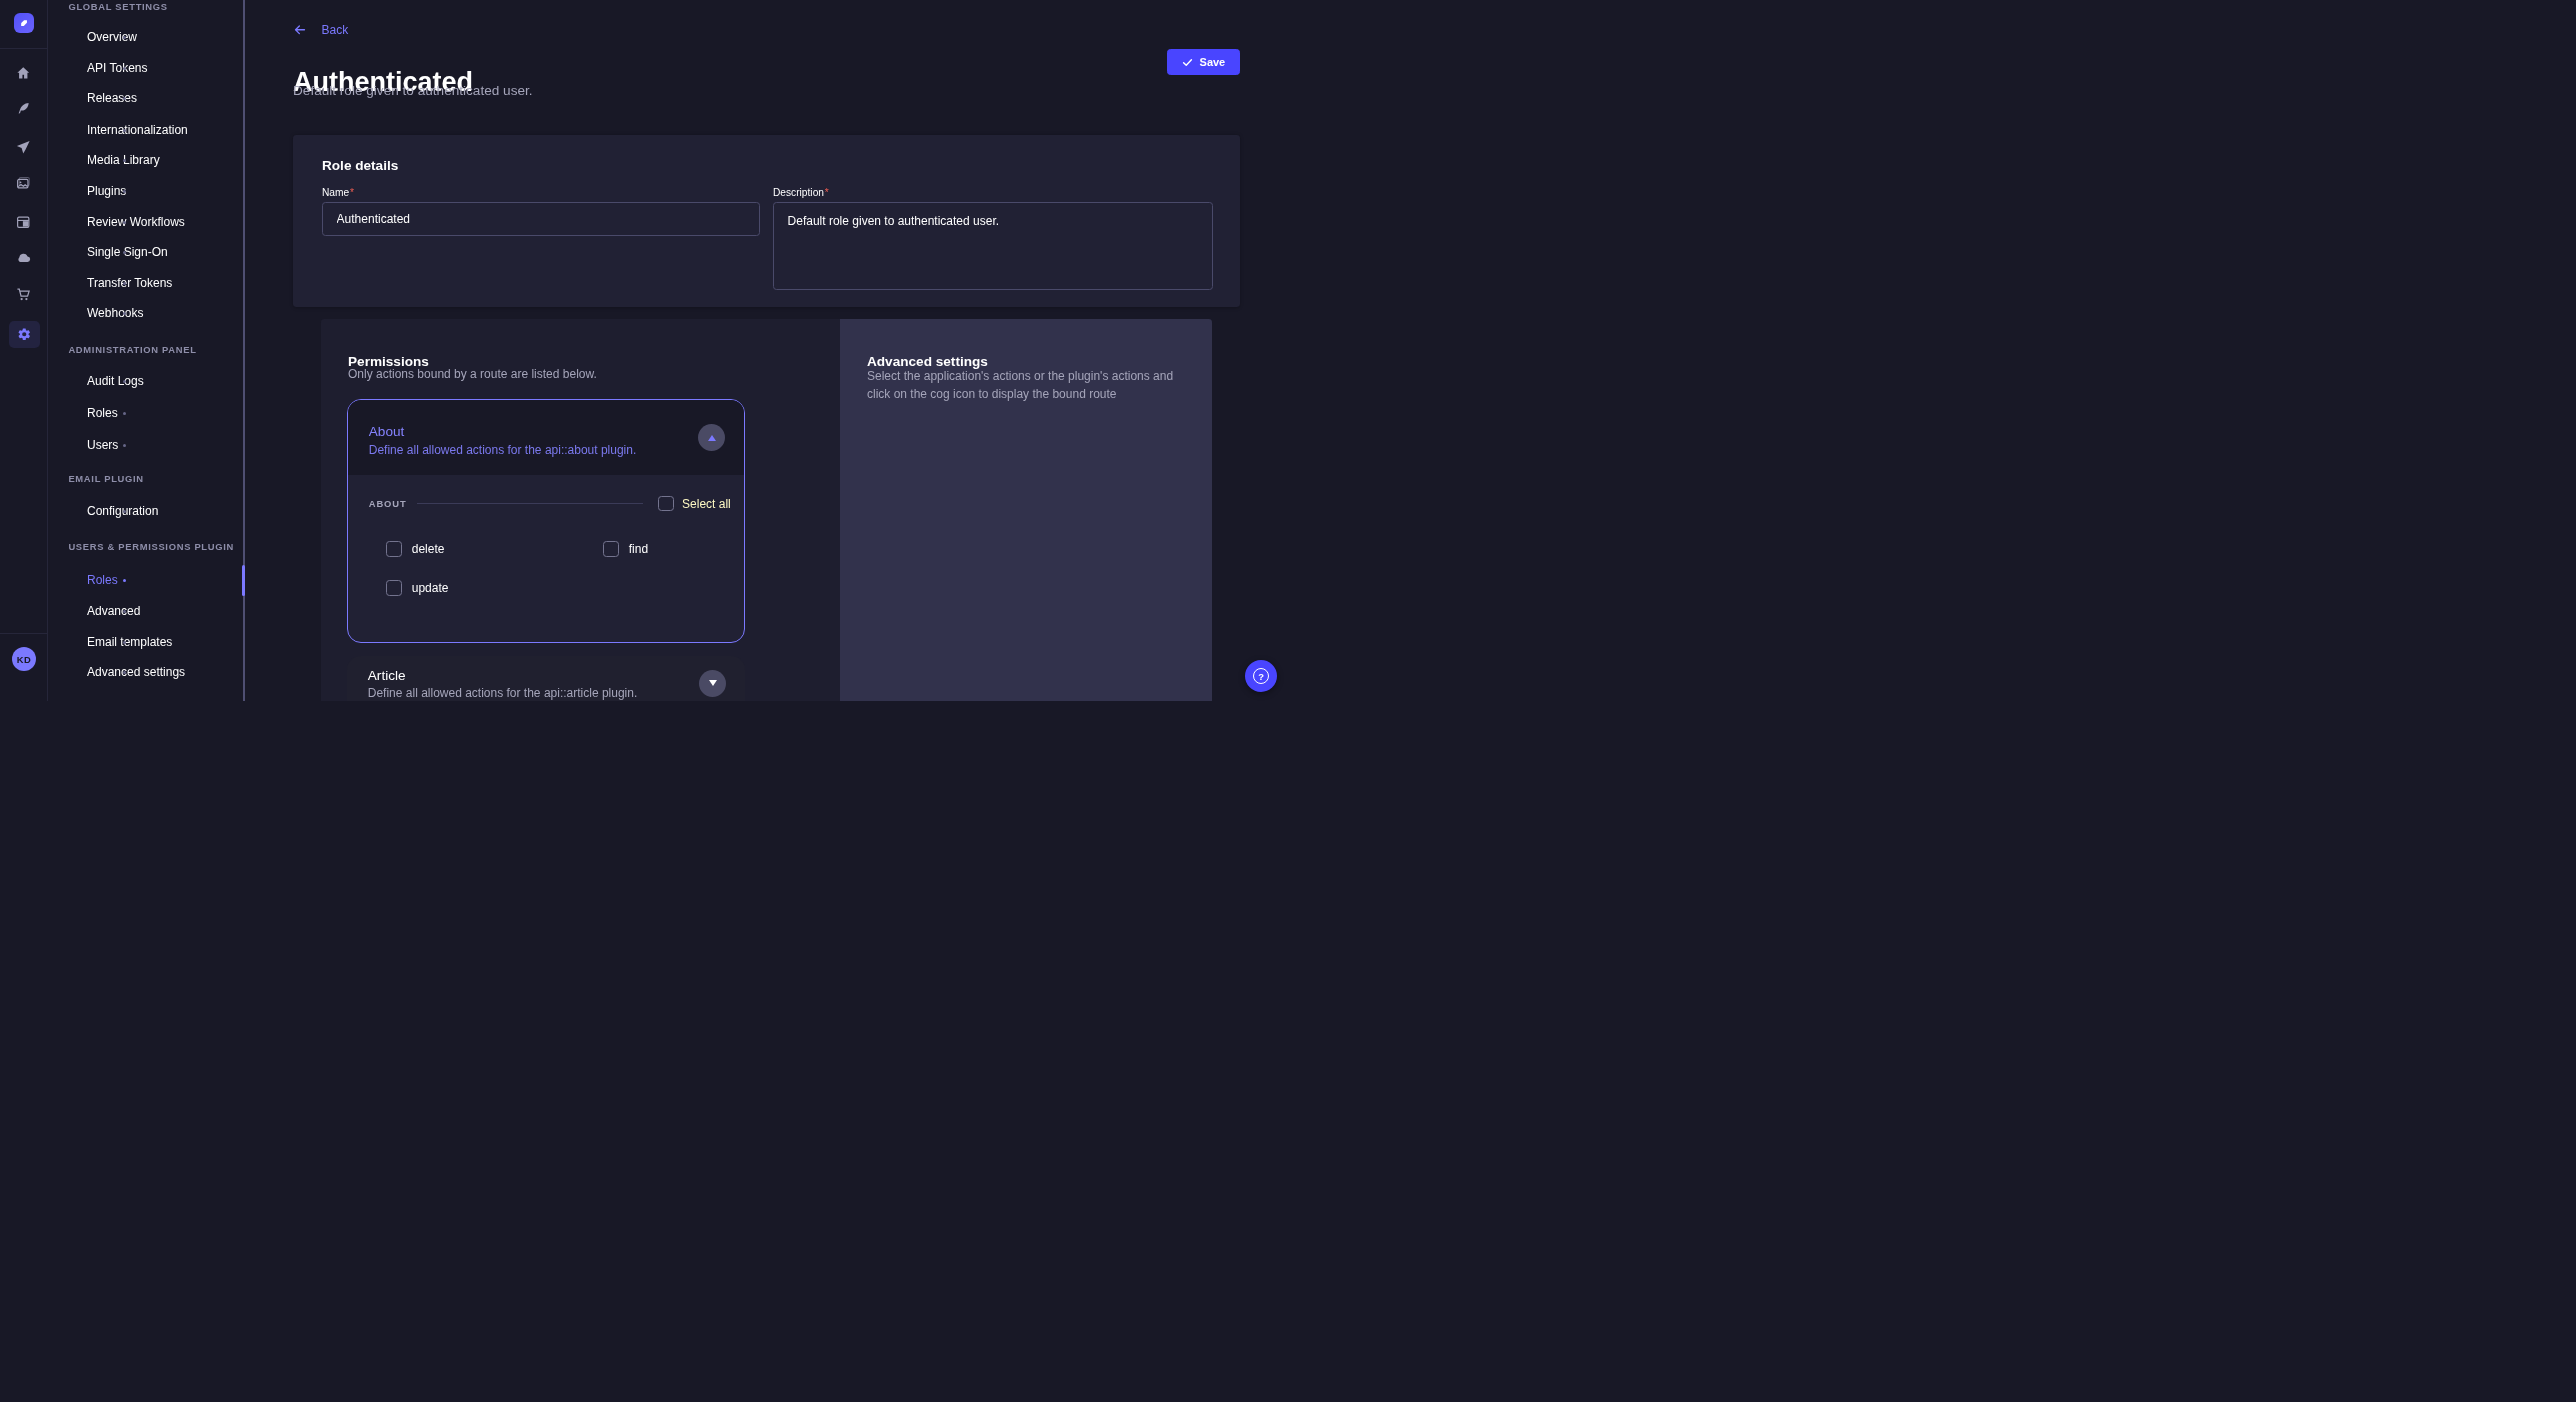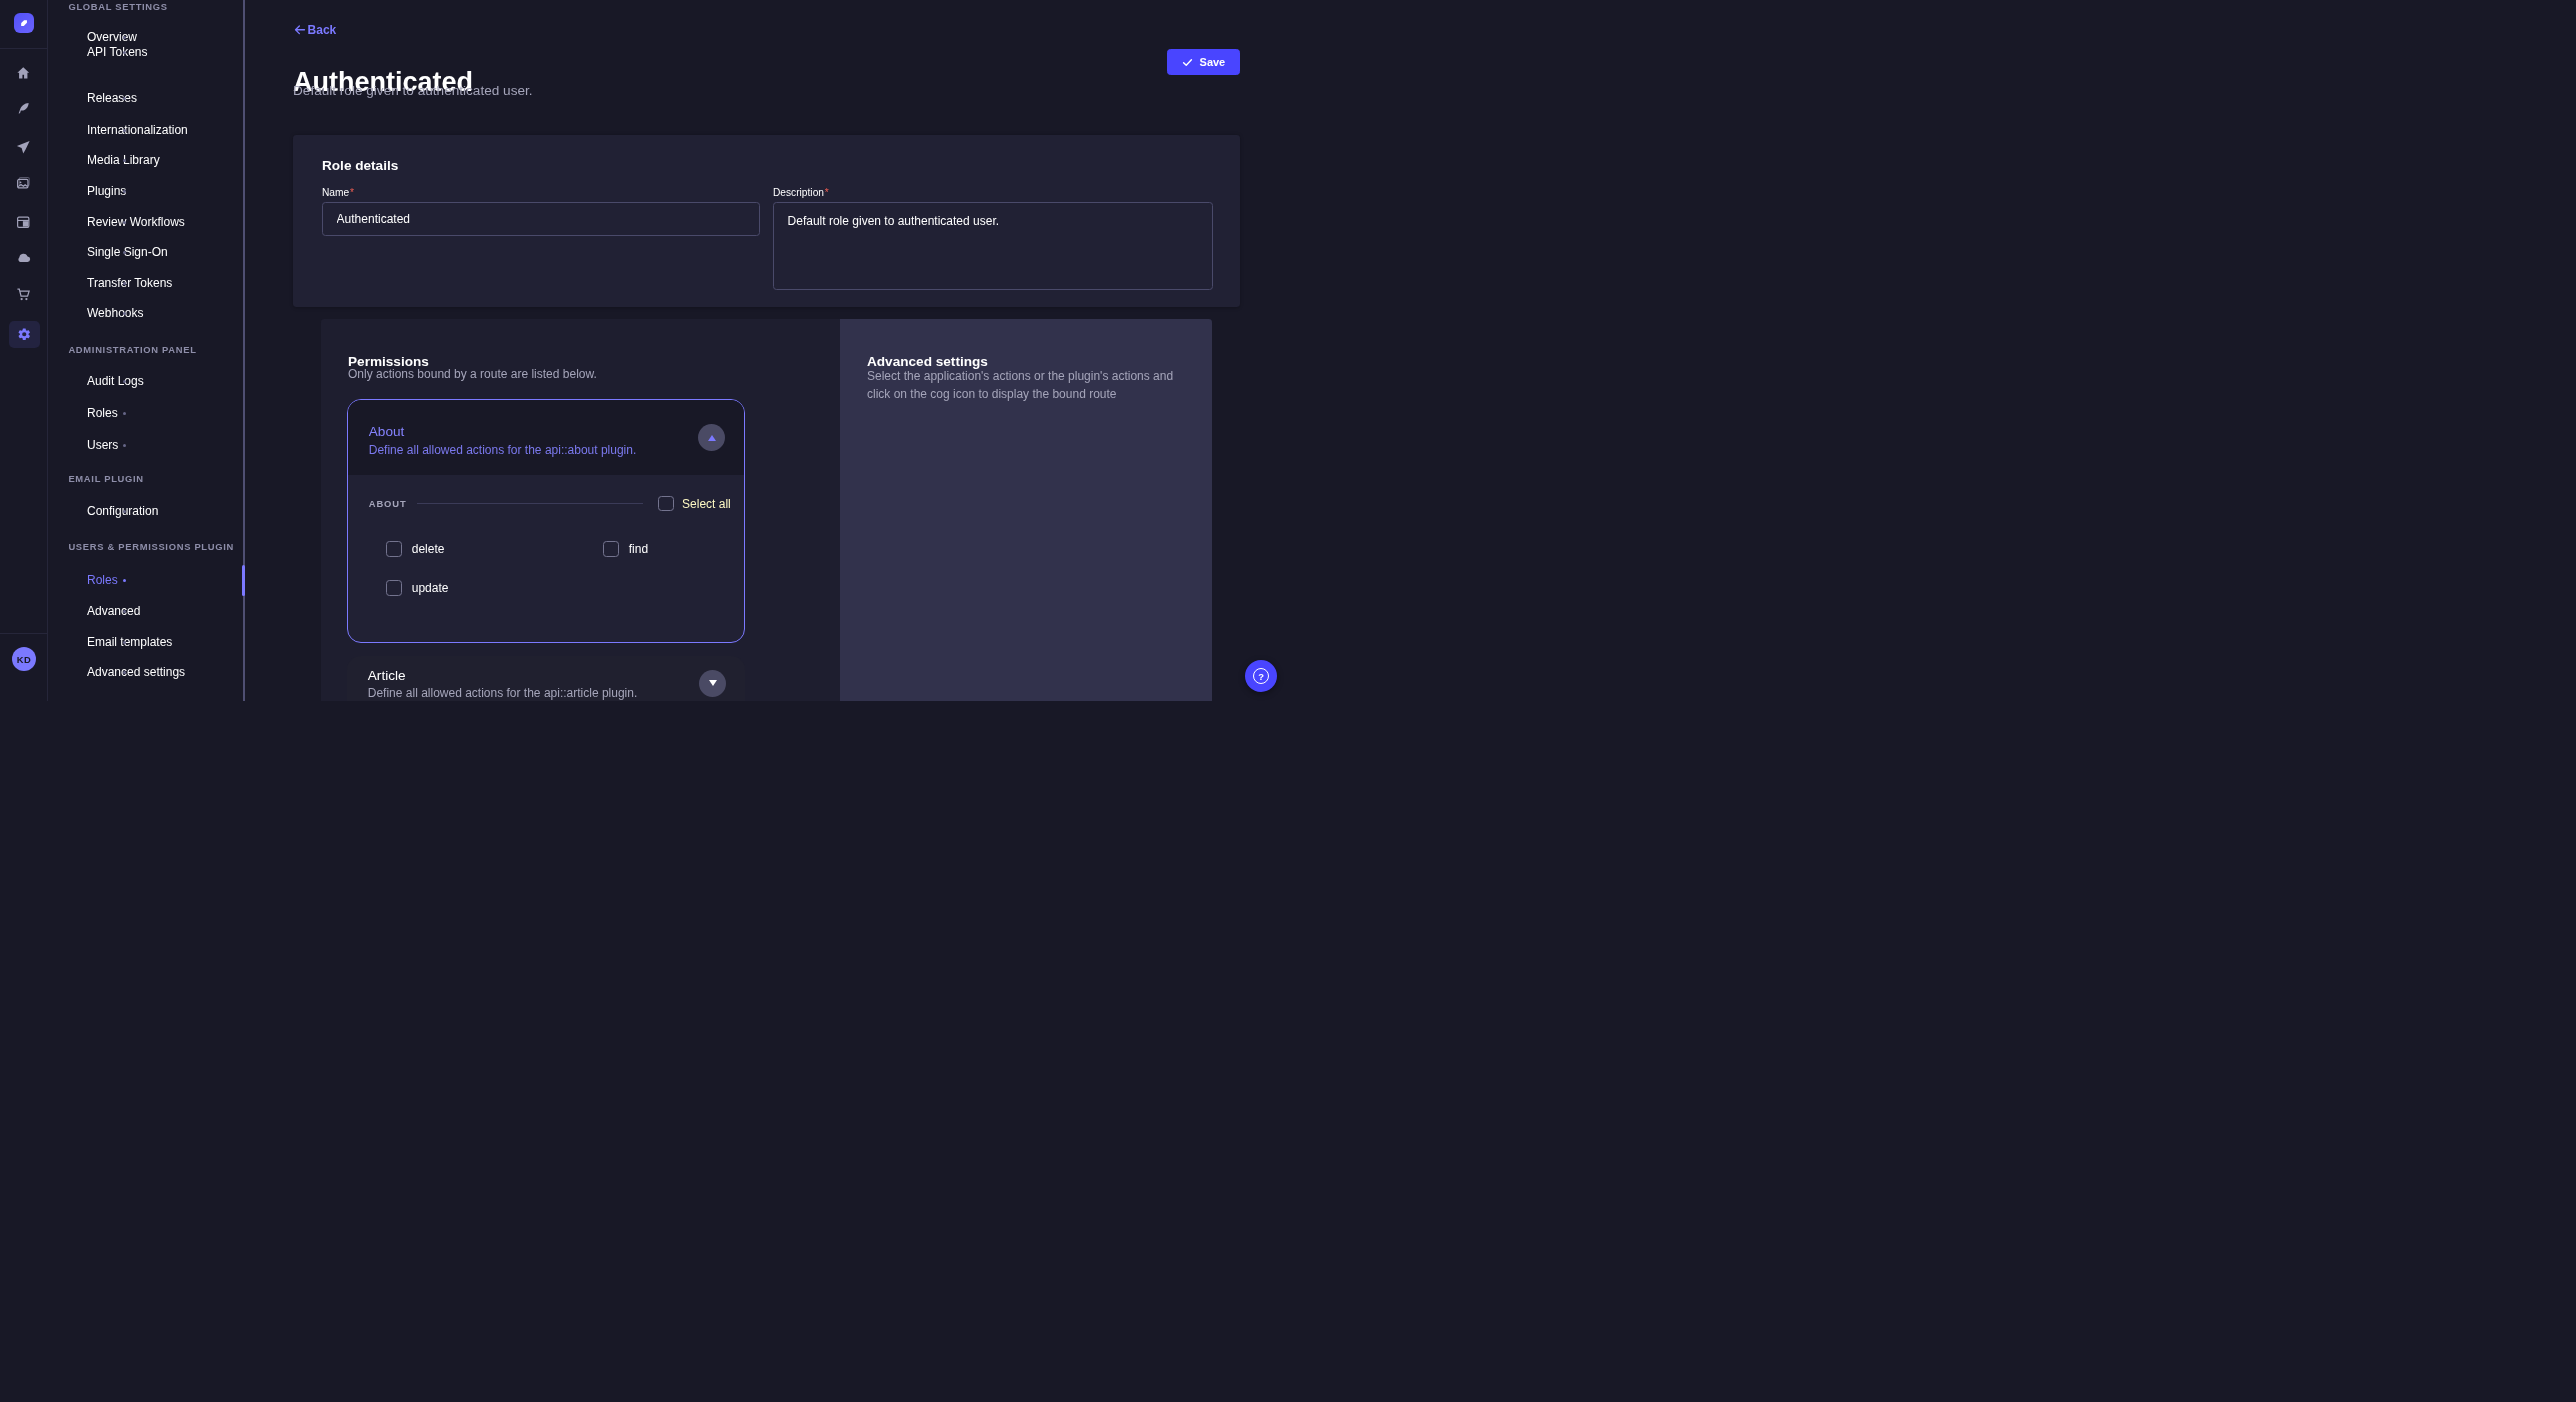--- a/index.html
+++ b/index.html
@@ -21,21 +21,21 @@
   .subnav{position:absolute;left:48px;top:0;width:197px;height:701px;background:#181826;}
   .subnav-track{position:absolute;right:0;top:0;width:1.7px;height:701px;background:#4f4f72;}
   .subnav-thumb{position:absolute;right:0;top:565px;width:2.6px;height:31px;background:#7b79ff;border-radius:1.7px;cursor:pointer;}
   .sn-heading{position:absolute;left:20.4px;height:12px;line-height:12px;font-size:9.4px;font-weight:bold;letter-spacing:0.7px;color:#8e8ea9;white-space:nowrap;}
   .sn-item{position:absolute;left:0;width:194px;height:17px;line-height:17px;font-size:12px;color:#ffffff;padding-left:39px;cursor:pointer;white-space:nowrap;}
   .sn-item::before{content:"";position:absolute;left:75px;top:6.8px;width:3.4px;height:3.4px;border-radius:50%;background:#666687;}
   .sn-item.active{color:#7b79ff;}
   .sn-item.active::before{background:#7b79ff;}
 
   
-  .back{position:absolute;left:293px;top:23px;display:flex;align-items:center;gap:1px;color:#7b79ff;font-size:12px;font-weight:700;cursor:pointer;}
+  .back{position:absolute;left:293px;top:23px;display:flex;align-items:center;gap:15px;color:#7b79ff;font-size:12px;font-weight:400;cursor:pointer;}
   .page-title{position:absolute;left:293px;top:47px;font-size:27px;font-weight:600;color:#fff;line-height:34px;}
   .page-sub{position:absolute;left:293px;top:83px;font-size:13.6px;color:#a5a5ba;}
   .save-btn{position:absolute;left:1167px;top:49px;width:73px;height:26.4px;background:#4945ff;border:0.9px solid #4945ff;border-radius:3.4px;
             display:flex;align-items:center;justify-content:center;gap:6.8px;color:#fff;font-size:11px;font-weight:600;cursor:pointer;}
 
   
   .card{position:absolute;left:293px;top:135px;width:947px;height:172px;background:#212134;border-radius:3.4px;box-shadow:0 0.9px 3.4px rgba(0,0,0,.25);}
   .card-title{position:absolute;left:29px;top:23px;font-size:13.6px;font-weight:600;color:#fff;}
   .f-label{position:absolute;top:52px;font-size:10.2px;font-weight:normal;color:#fff;}
   .f-label .req{color:#ee5e52;margin-left:0.9px;}
@@ -141,21 +141,21 @@
       </svg>
     </div>
 
     <div class="rail-div" style="top:633px"></div>
     <div class="avatar">KD</div>
   </aside>
 
   <nav class="subnav">
     <div class="sn-heading" style="top:0.9px">GLOBAL SETTINGS</div>
     <div class="sn-item" style="top:29px">Overview</div>
-    <div class="sn-item" style="top:44px">API Tokens</div>
+    <div class="sn-item" style="top:60px">API Tokens</div>
     <div class="sn-item" style="top:90px">Releases</div>
     <div class="sn-item" style="top:122px">Internationalization</div>
     <div class="sn-item" style="top:152px">Media Library</div>
     <div class="sn-item" style="top:183px">Plugins</div>
     <div class="sn-item" style="top:214px">Review Workflows</div>
     <div class="sn-item" style="top:244px">Single Sign-On</div>
     <div class="sn-item" style="top:275px">Transfer Tokens</div>
     <div class="sn-item" style="top:305px">Webhooks</div>
 
     <div class="sn-heading" style="top:344px">ADMINISTRATION PANEL</div>

